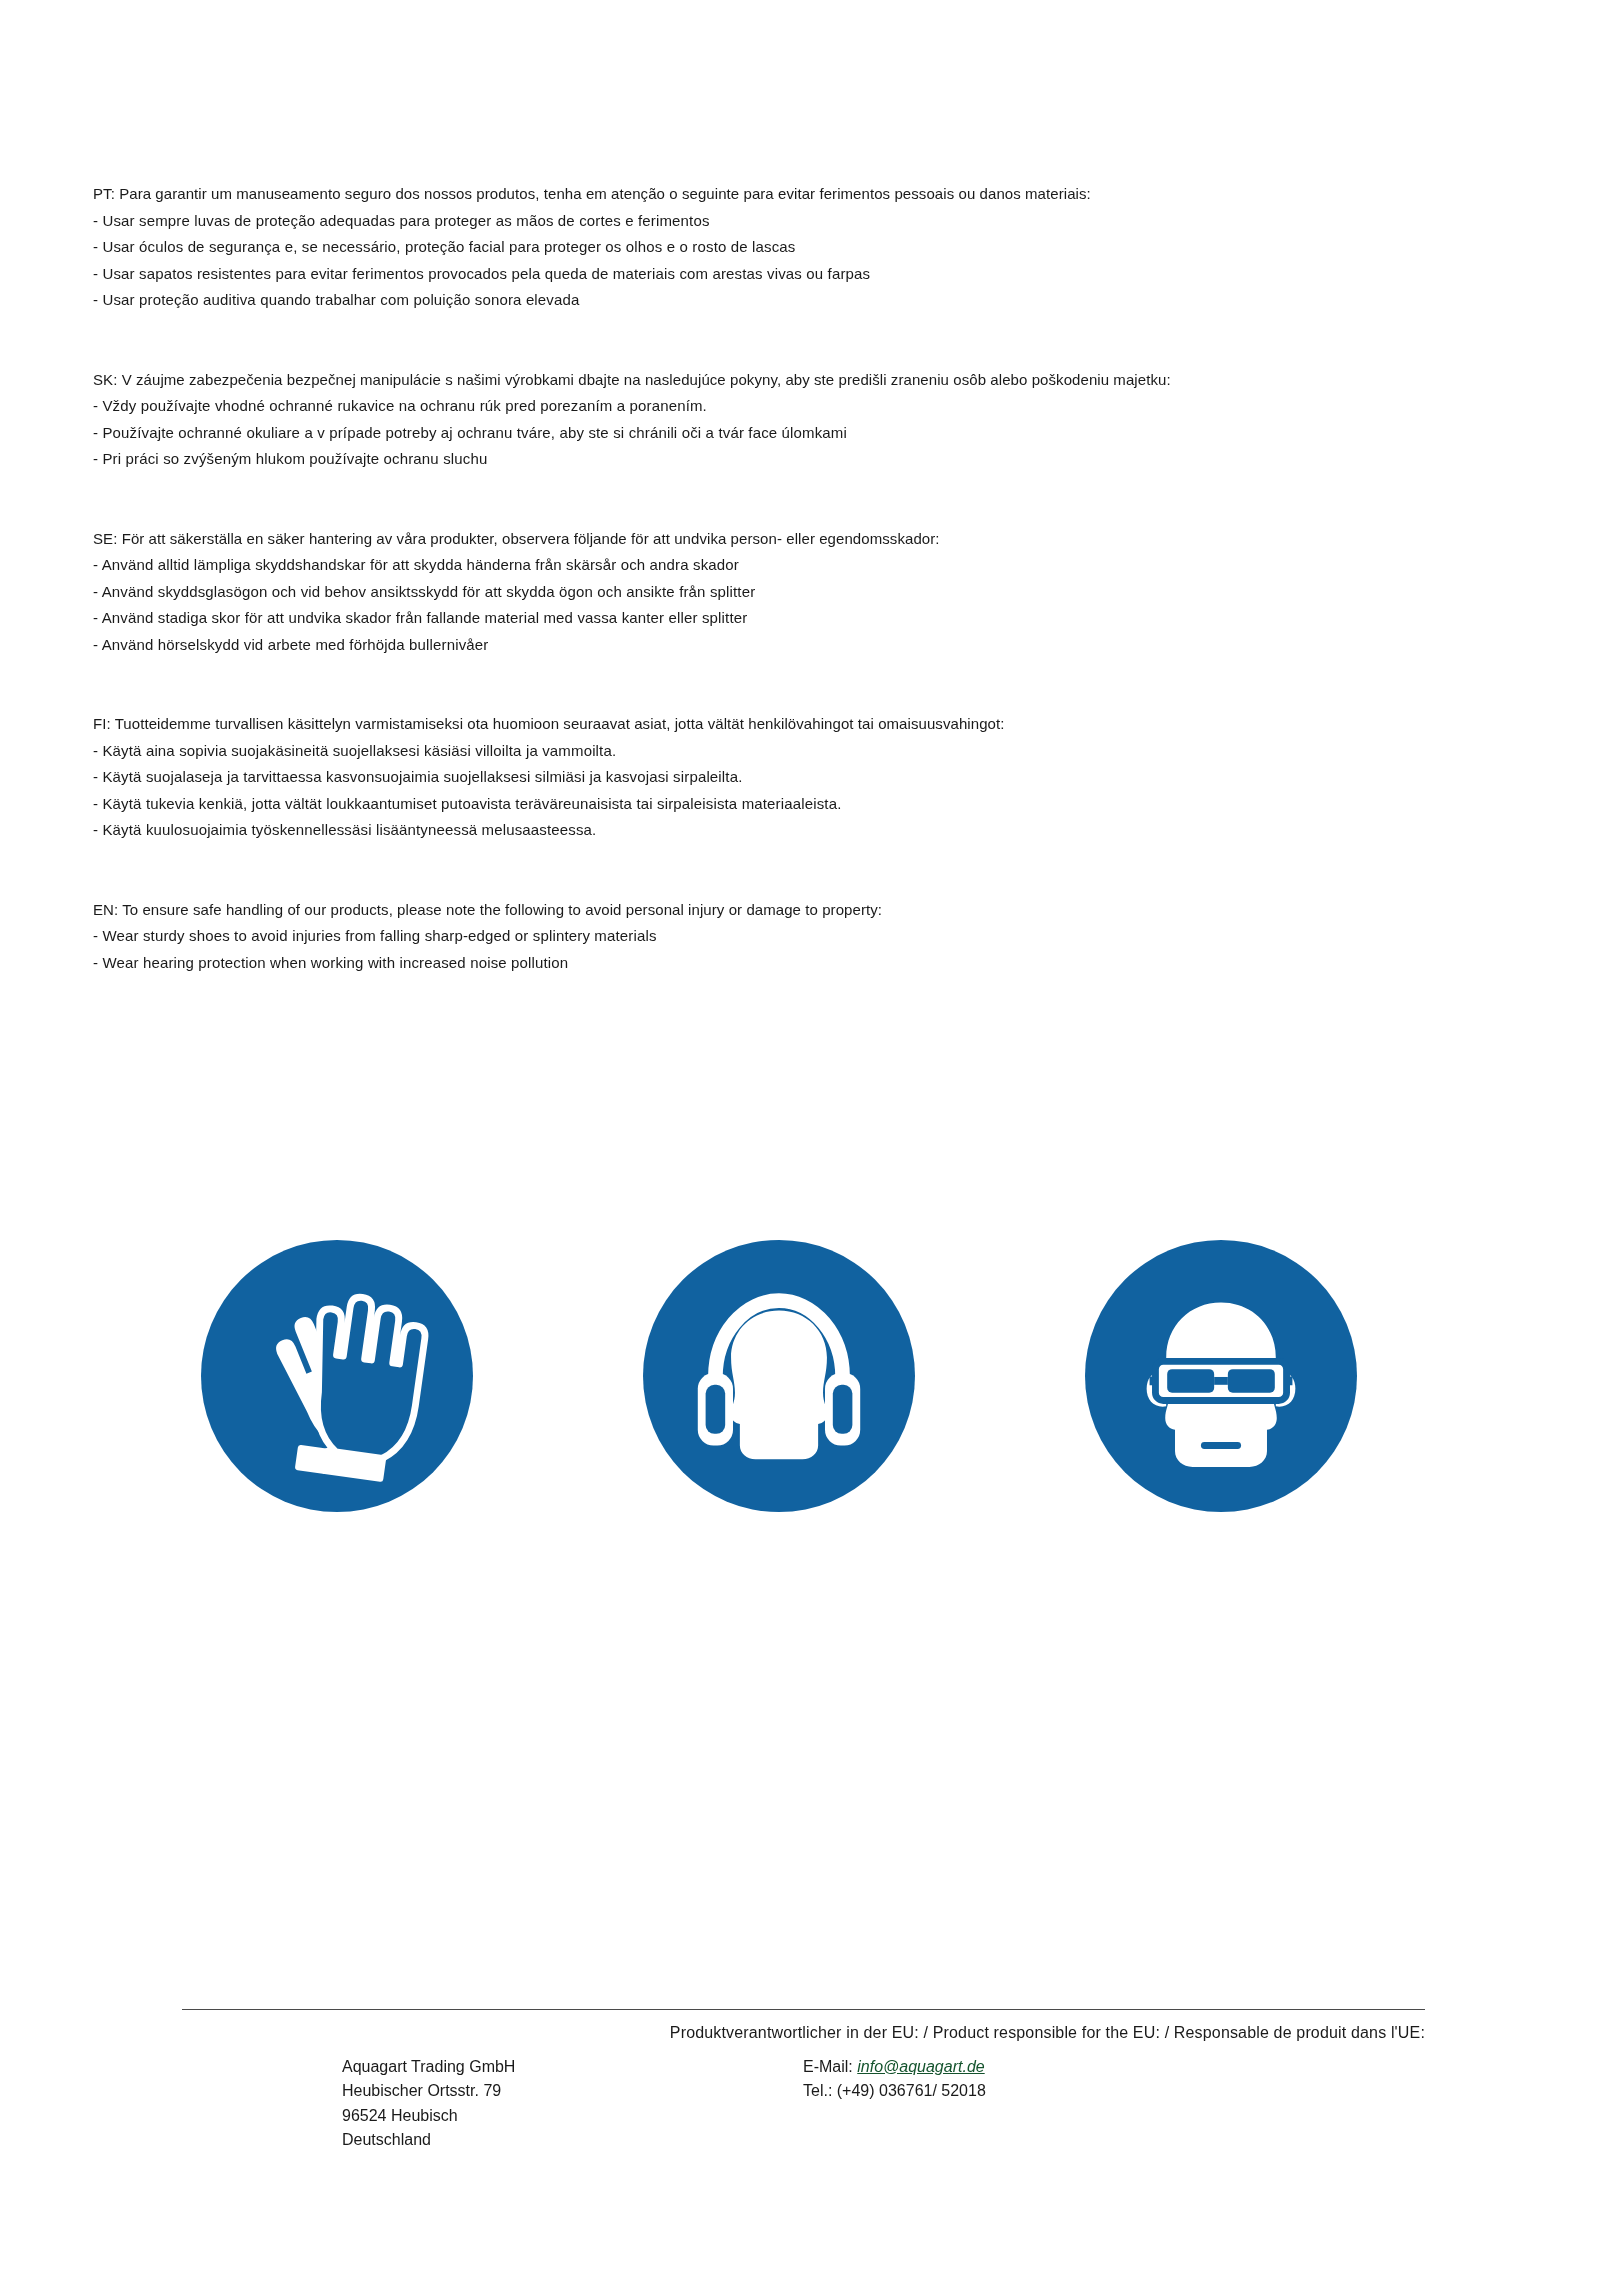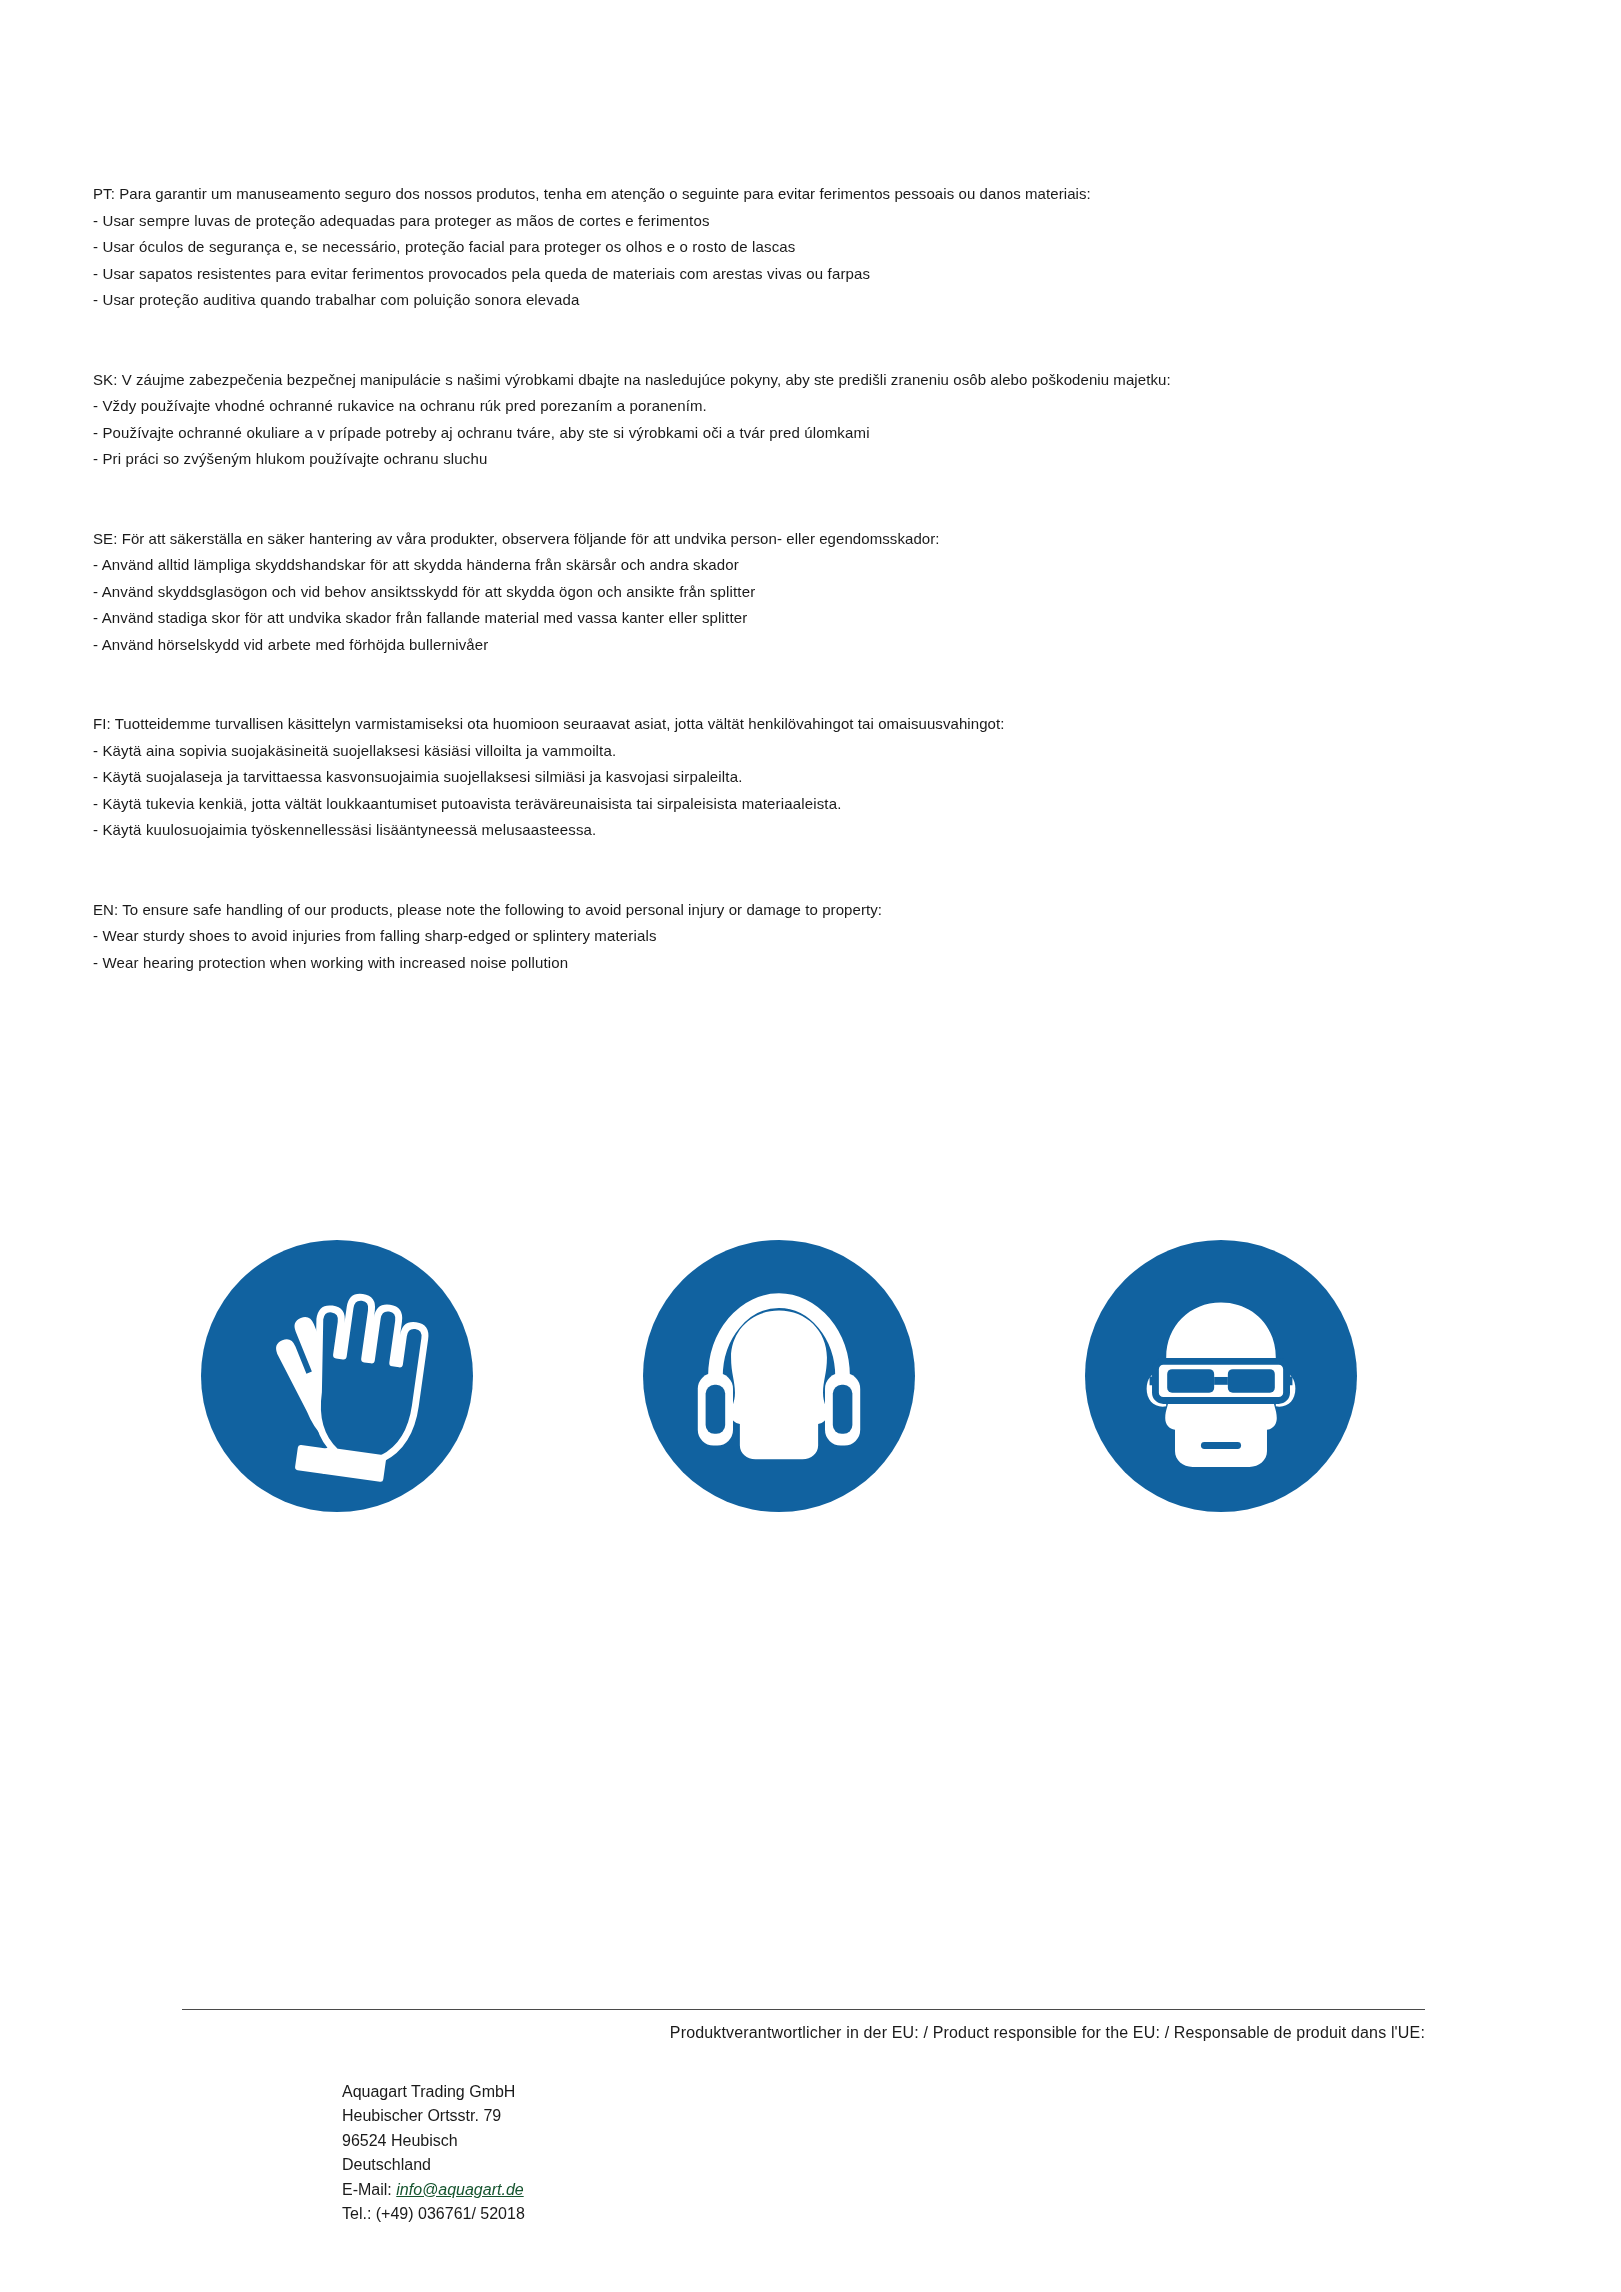--- a/index.html
+++ b/index.html
@@ -78,24 +78,23 @@
     width: 100%;
   }
   .footer-title {
     text-align: right;
     font-size: 16px;
     margin-top: 13.7px;
     letter-spacing: 0.01em;
   }
   .footer-cols {
     display: flex;
-    margin-top: 38px;
+    margin-top: 13px;
     padding-left: 160px;
     box-sizing: border-box;
-    flex-direction: column;
   }
   .footer-col-left {
     width: 461px;
   }
   .footer-col-right {
     width: 412px;
   }
   .footer-line {
     font-size: 16px;
     line-height: 24.5px;
@@ -117,21 +116,21 @@
       <div class="line head">PT: Para garantir um manuseamento seguro dos nossos produtos, tenha em atenção o seguinte para evitar ferimentos pessoais ou danos materiais:</div>
       <div class="line">- Usar sempre luvas de proteção adequadas para proteger as mãos de cortes e ferimentos</div>
       <div class="line">- Usar óculos de segurança e, se necessário, proteção facial para proteger os olhos e o rosto de lascas</div>
       <div class="line">- Usar sapatos resistentes para evitar ferimentos provocados pela queda de materiais com arestas vivas ou farpas</div>
       <div class="line">- Usar proteção auditiva quando trabalhar com poluição sonora elevada</div>
     </div>
 
     <div class="block">
       <div class="line head">SK: V záujme zabezpečenia bezpečnej manipulácie s našimi výrobkami dbajte na nasledujúce pokyny, aby ste predišli zraneniu osôb alebo poškodeniu majetku:</div>
       <div class="line">- Vždy používajte vhodné ochranné rukavice na ochranu rúk pred porezaním a poranením.</div>
-      <div class="line">- Používajte ochranné okuliare a v prípade potreby aj ochranu tváre, aby ste si výrobkami oči a tvár pred úlomkami</div>
+      <div class="line">- Používajte ochranné okuliare a v prípade potreby aj ochranu tváre, aby ste si chránili oči a tvár face úlomkami</div>
       <div class="line">- Pri práci so zvýšeným hlukom používajte ochranu sluchu</div>
     </div>
 
     <div class="block">
       <div class="line head">SE: För att säkerställa en säker hantering av våra produkter, observera följande för att undvika person- eller egendomsskador:</div>
       <div class="line">- Använd alltid lämpliga skyddshandskar för att skydda händerna från skärsår och andra skador</div>
       <div class="line">- Använd skyddsglasögon och vid behov ansiktsskydd för att skydda ögon och ansikte från splitter</div>
       <div class="line">- Använd stadiga skor för att undvika skador från fallande material med vassa kanter eller splitter</div>
       <div class="line">- Använd hörselskydd vid arbete med förhöjda bullernivåer</div>
     </div>

